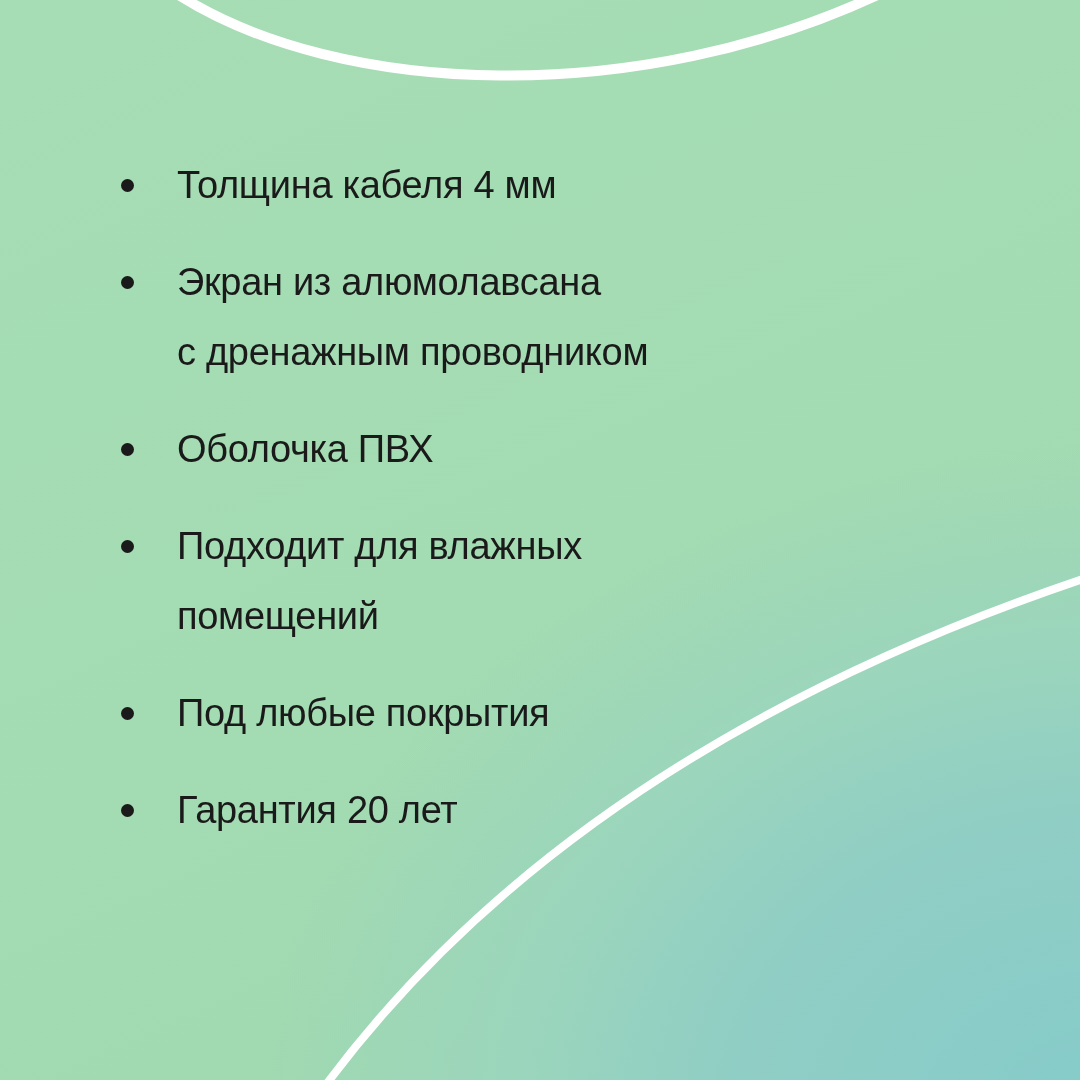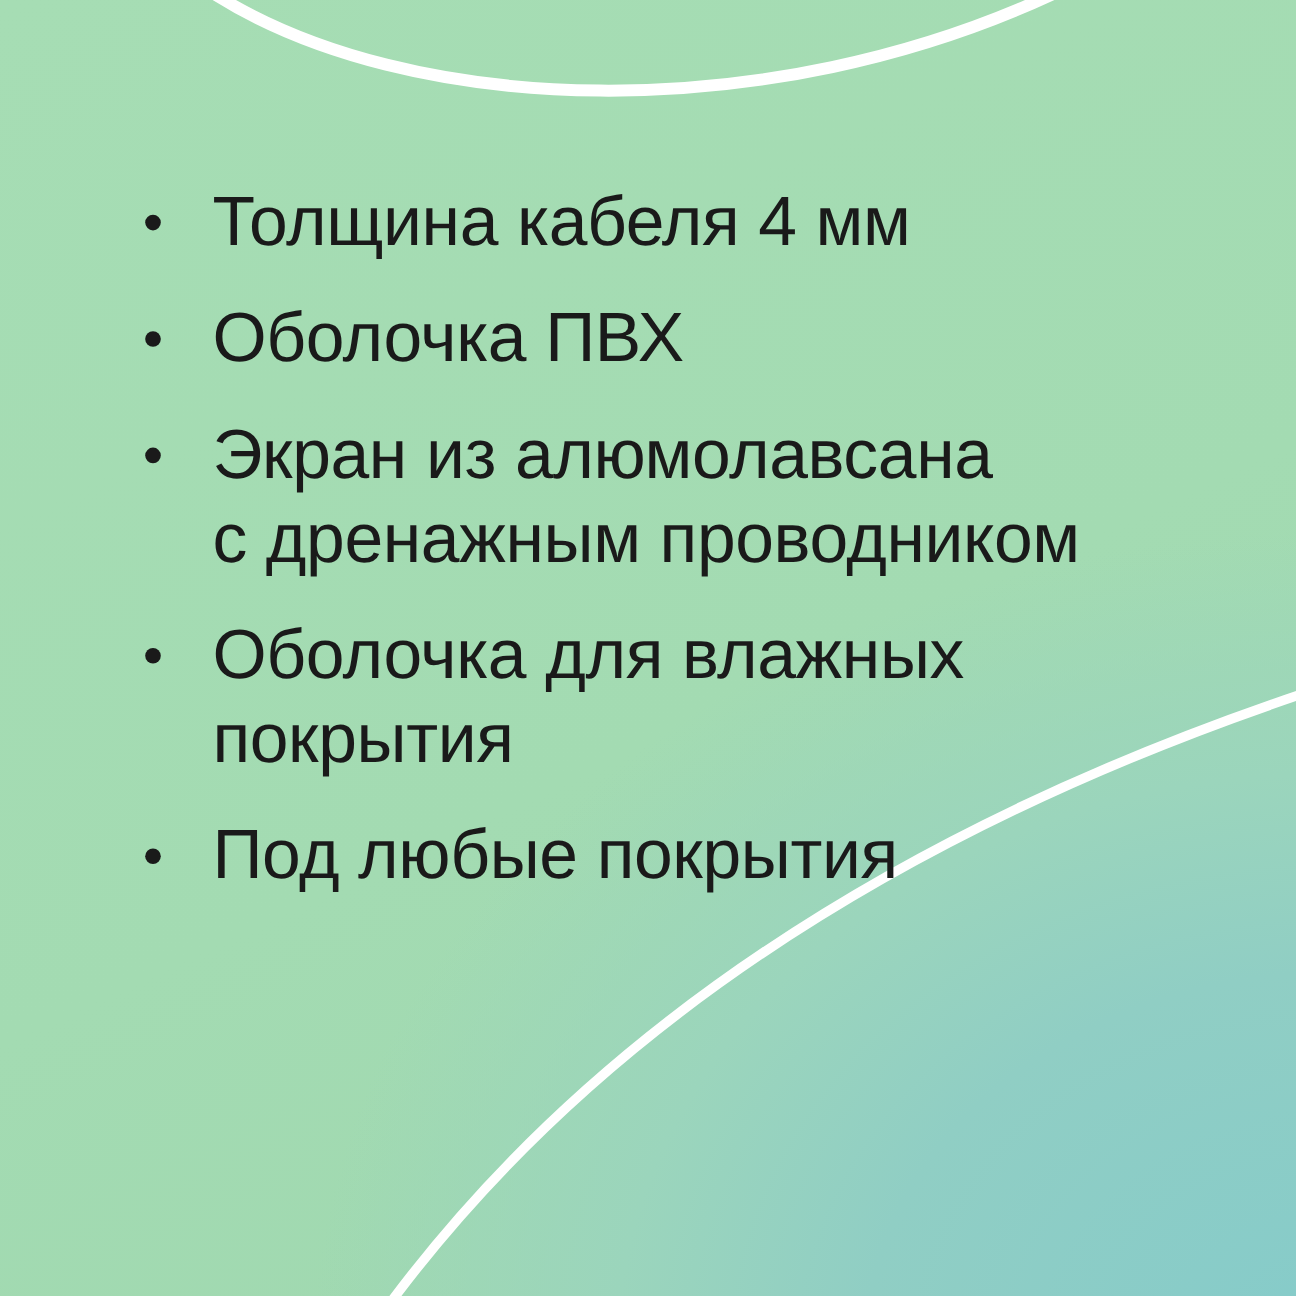--- a/index.html
+++ b/index.html
@@ -36,21 +36,21 @@
     width: 880px;
     margin: 0;
     padding: 0;
     list-style: none;
   }
   .feature-item {
     display: flex;
     align-items: flex-start;
     margin: 0 0 27px 0;
     color: #1a1a1a;
-    font-size: 58px;
+    font-size: 38px;
     line-height: 70px;
     font-weight: 400;
     letter-spacing: -0.3px;
   }
   .bullet-dot {
     flex: 0 0 auto;
     width: 13px;
     height: 13px;
     margin-top: 29px;
     margin-right: 43px;
@@ -75,42 +75,48 @@
     <li class="feature-item">
       <span class="bullet-dot"></span>
       <span class="feature-lines">
         <span class="feature-line">Толщина кабеля 4 мм</span>
       </span>
     </li>
 
     <li class="feature-item">
       <span class="bullet-dot"></span>
       <span class="feature-lines">
-        <span class="feature-line">Оболочка ПВХ</span>
-      </span>
-    </li>
-
-    <li class="feature-item">
-      <span class="bullet-dot"></span>
-      <span class="feature-lines">
         <span class="feature-line">Экран из алюмолавсана</span>
         <span class="feature-line">с дренажным проводником</span>
       </span>
     </li>
 
     <li class="feature-item">
       <span class="bullet-dot"></span>
       <span class="feature-lines">
-        <span class="feature-line">Оболочка для влажных</span>
-        <span class="feature-line">покрытия</span>
+        <span class="feature-line">Оболочка ПВХ</span>
+      </span>
+    </li>
+
+    <li class="feature-item">
+      <span class="bullet-dot"></span>
+      <span class="feature-lines">
+        <span class="feature-line">Подходит для влажных</span>
+        <span class="feature-line">помещений</span>
       </span>
     </li>
 
     <li class="feature-item">
       <span class="bullet-dot"></span>
       <span class="feature-lines">
         <span class="feature-line">Под любые покрытия</span>
       </span>
     </li>
 
+    <li class="feature-item">
+      <span class="bullet-dot"></span>
+      <span class="feature-lines">
+        <span class="feature-line">Гарантия 20 лет</span>
+      </span>
+    </li>
 
   </ul>
 </div>
 
 </body></html>

